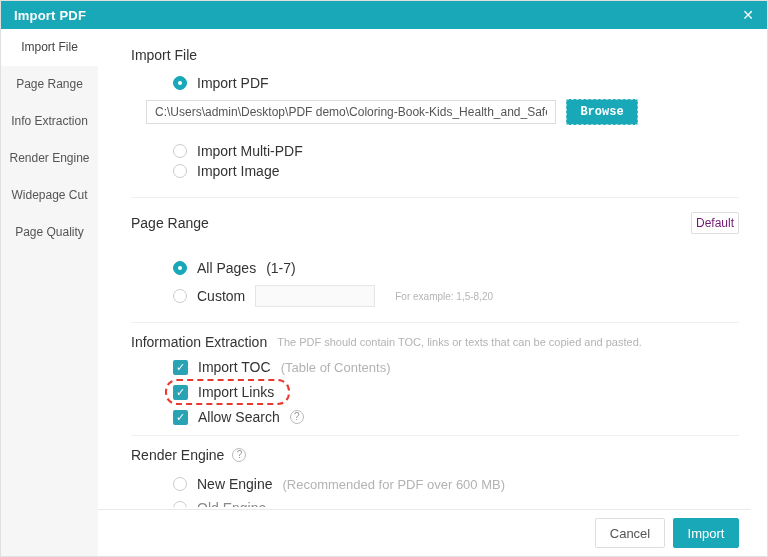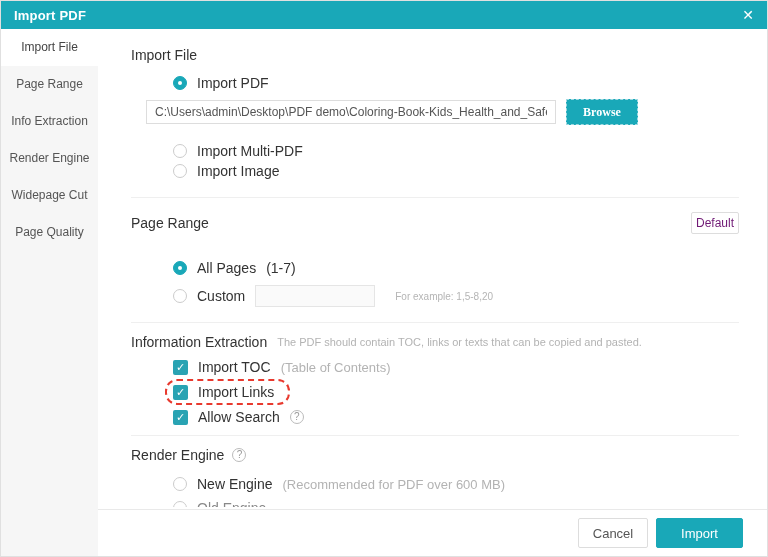--- a/index.html
+++ b/index.html
@@ -39,42 +39,42 @@
 
   
   .help { width:14px; height:14px; border-radius:50%; border:1px solid #bbb; color:#999; font-size:10px;
           display:inline-flex; align-items:center; justify-content:center; line-height:1; cursor:pointer; }
 
   
   .file-row { margin-left:15px; margin-top:6px; display:flex; align-items:center; gap:10px; }
   .path-input { width:410px; height:24px; border:1px solid #ddd; padding:0 8px; font-size:12px; color:#555;
                 font-family:"Liberation Sans", sans-serif; white-space:nowrap; overflow:hidden; }
   .browse-btn { width:72px; height:26px; background:#19a8b8; color:#fff; font-size:12px; font-weight:bold;
-                border:1px dashed #9fd9e1; cursor:pointer; font-family:Liberation Serif, serif; }
+                border:1px dashed #9fd9e1; cursor:pointer; font-family:Liberation Mono, monospace; }
 
   .default-btn { width:48px; height:22px; background:#fff; border:1px solid #ddd; border-radius:2px;
                  font-size:12px; color:#701a75; cursor:pointer; font-family:"Liberation Sans", sans-serif; }
 
   .custom-input { width:120px; height:22px; background:#fafafa; border:1px solid #e5e5e5; padding:0 6px;
                   font-size:12px; color:#555; font-family:"Liberation Sans", sans-serif; }
   .hint { font-size:10px; color:#b5b5b5; margin-left:10px; }
 
   .note { font-size:11px; color:#b3b3b3; margin-left:10px; }
 
   .links-box { display:inline-flex; align-items:center; gap:10px; border:2px dashed #e8392e; border-radius:12px;
                padding:3px 14px 3px 6px; margin-left:34px; }
 
   .clip { height:9px; overflow:hidden; margin-top:4px; }
 
   
-  .footer { position:absolute; left:97px; right:0; bottom:0; height:47px; background:#fff; border-top:1px solid #e9e9e9;
-            display:flex; align-items:center; justify-content:flex-end; gap:8px; padding-right:24px; }
+  .footer { position:absolute; left:97px; right:16px; bottom:0; height:47px; background:#fff; border-top:1px solid #e9e9e9;
+            display:flex; align-items:center; justify-content:flex-end; gap:8px; padding-right:12px; }
   .btn-cancel { width:70px; height:30px; background:#fff; border:1px solid #ddd; border-radius:2px;
                 font-size:13px; color:#555; cursor:pointer; font-family:"Liberation Sans", sans-serif; }
-  .btn-import { width:87px; height:30px; background:#19a8b8; border:1px solid #19a8b8; border-radius:2px;
+  .btn-import { width:66px; height:30px; background:#19a8b8; border:1px solid #19a8b8; border-radius:2px;
                 font-size:13px; color:#fff; cursor:pointer; font-family:"Liberation Sans", sans-serif; }
 </style>
 </head>
 <body>
 
 <div class="dialog">
 
   <div class="header">
     <span class="title">Import PDF</span>
     <span class="close">✕</span>

